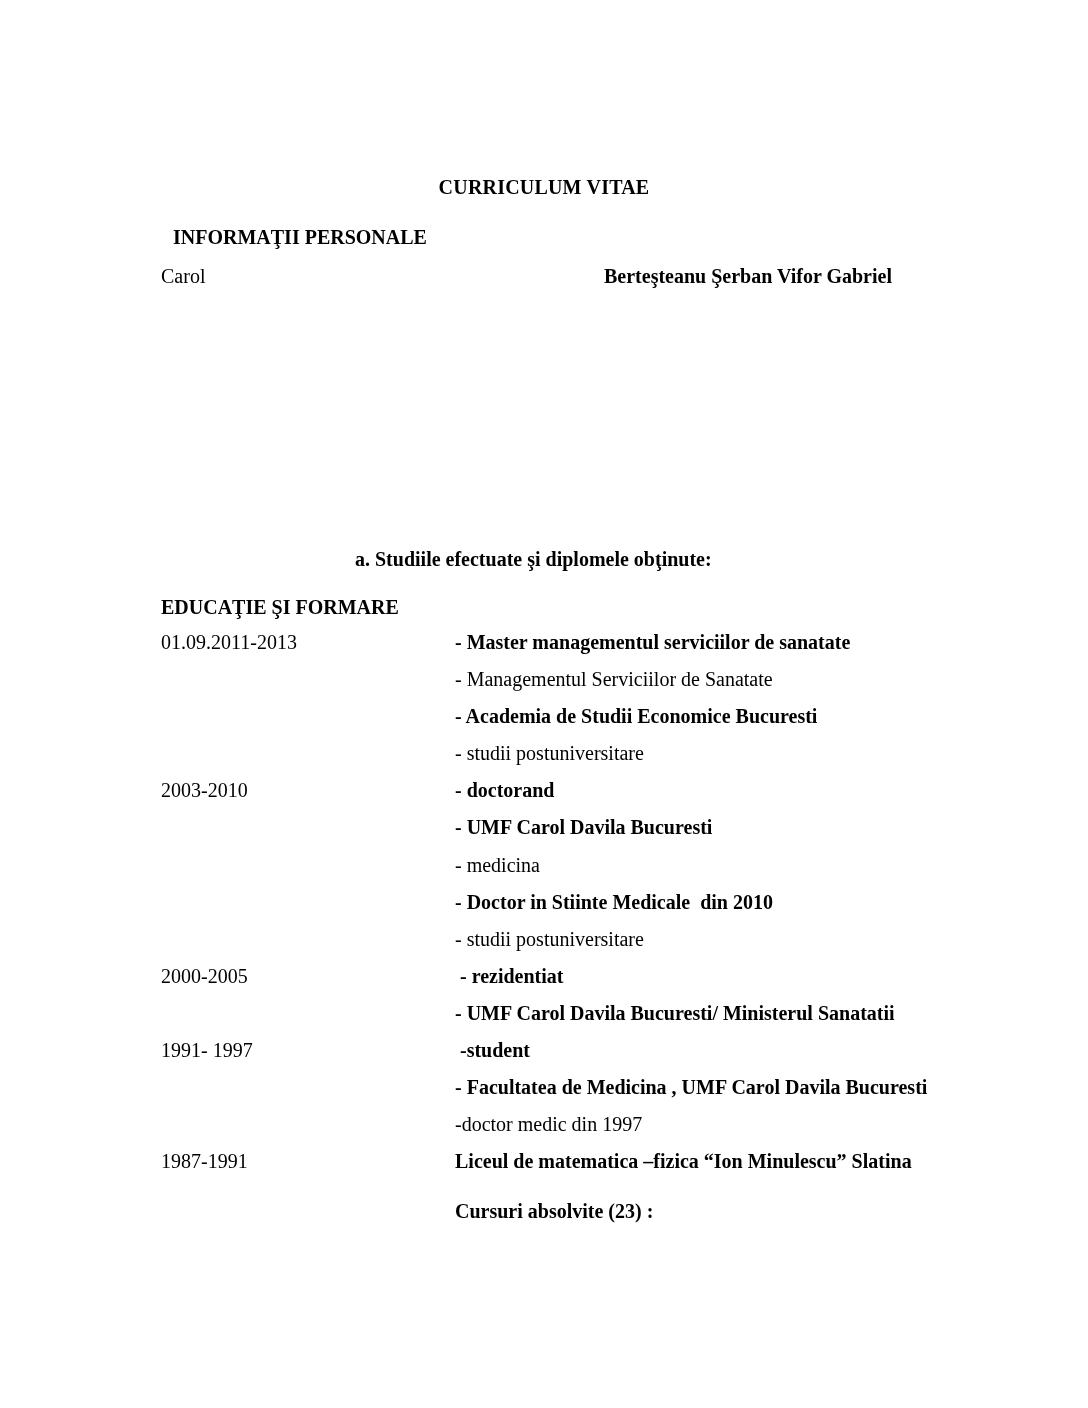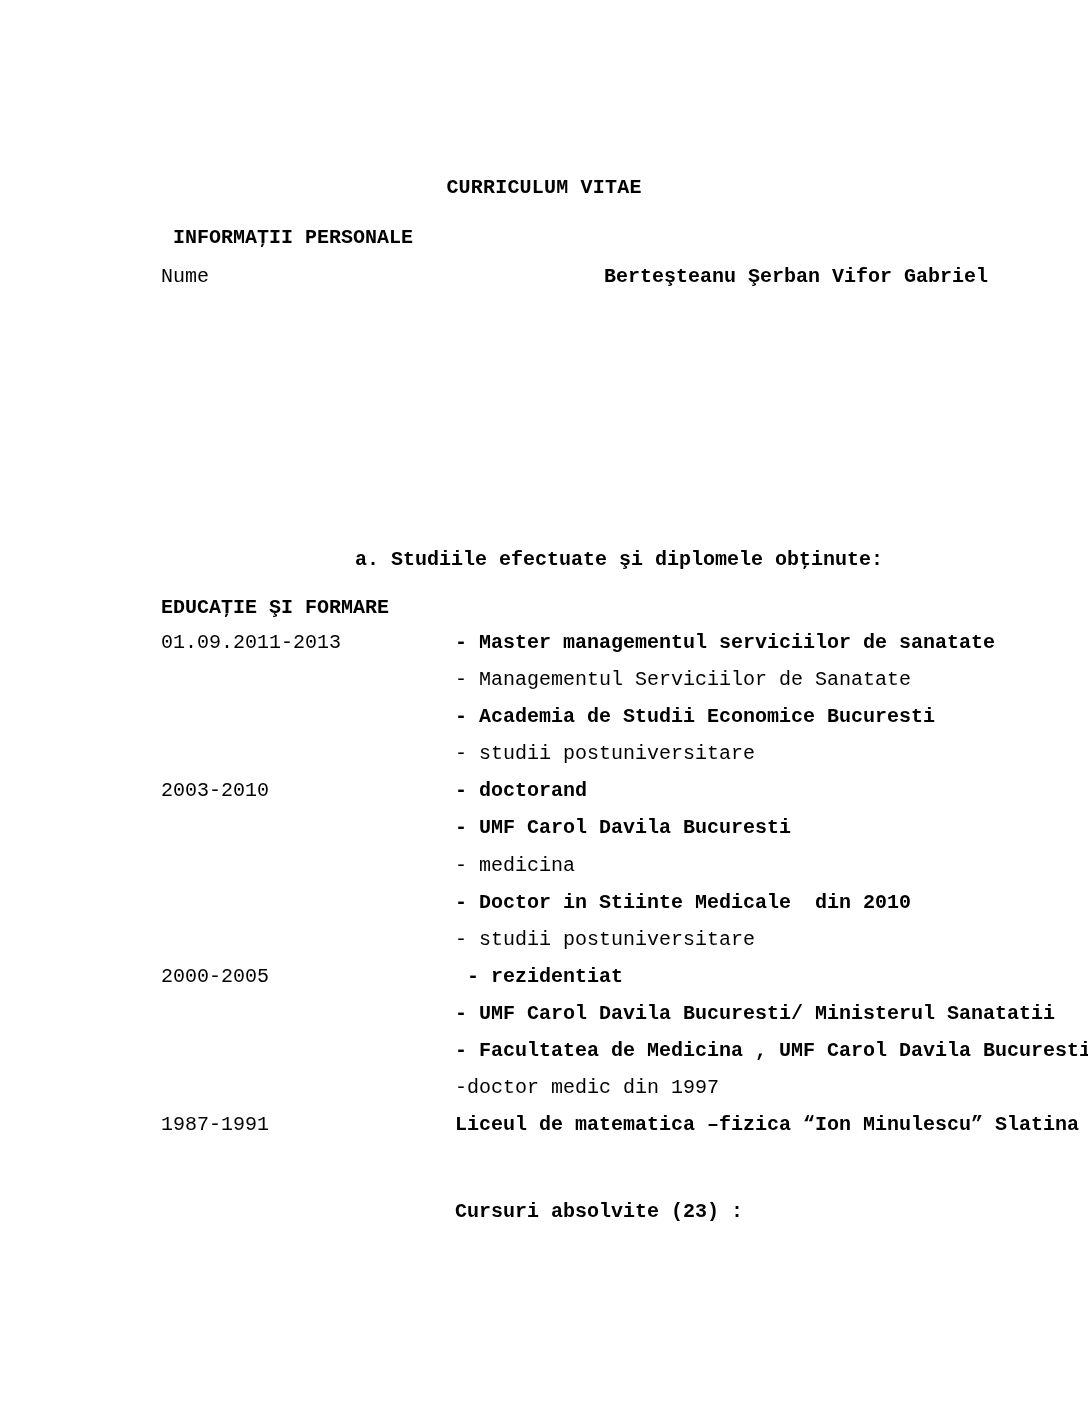--- a/index.html
+++ b/index.html
@@ -6,21 +6,21 @@
     margin: 0;
     padding: 0;
     background: #ffffff;
   }
   .page {
     position: relative;
     width: 1088px;
     height: 1408px;
     background: #ffffff;
     color: #000000;
-    font-family: Liberation Mono, monospace;
+    font-family: Liberation Serif, serif;
     font-size: 20px;
     overflow: hidden;
   }
   .title {
     position: absolute;
     top: 176px;
     left: 0;
     width: 100%;
     margin: 0;
     text-align: center;
@@ -96,21 +96,21 @@
 </style>
 </head>
 <body>
 
 <div class="page">
 
   <h1 class="title">CURRICULUM VITAE</h1>
 
   <div class="personal-heading">INFORMAŢII PERSONALE</div>
 
-  <span class="name-label">Nume</span>
+  <span class="name-label">Carol</span>
 
   <span class="name-value">Berteşteanu Şerban Vifor Gabriel</span>
 
   <div class="studies-heading">a. Studiile efectuate şi diplomele obţinute:</div>
 
   <div class="education-heading">EDUCAŢIE ŞI FORMARE</div>
 
   <div class="education-list" id="education-list">
       <div class="edu-row">
         <span class="edu-period">01.09.2011-2013</span>
@@ -150,20 +150,24 @@
       </div>
       <div class="edu-row">
         <span class="edu-period">2000-2005</span>
         <span class="edu-text bold"> - rezidentiat</span>
       </div>
       <div class="edu-row">
         <span class="edu-period"></span>
         <span class="edu-text bold">- UMF Carol Davila Bucuresti/ Ministerul Sanatatii</span>
       </div>
       <div class="edu-row">
+        <span class="edu-period">1991- 1997</span>
+        <span class="edu-text bold"> -student</span>
+      </div>
+      <div class="edu-row">
         <span class="edu-period"></span>
         <span class="edu-text bold">- Facultatea de Medicina , UMF Carol Davila Bucuresti</span>
       </div>
       <div class="edu-row">
         <span class="edu-period"></span>
         <span class="edu-text">-doctor medic din 1997</span>
       </div>
       <div class="edu-row">
         <span class="edu-period">1987-1991</span>
         <span class="edu-text bold">Liceul de matematica –fizica “Ion Minulescu” Slatina</span>

